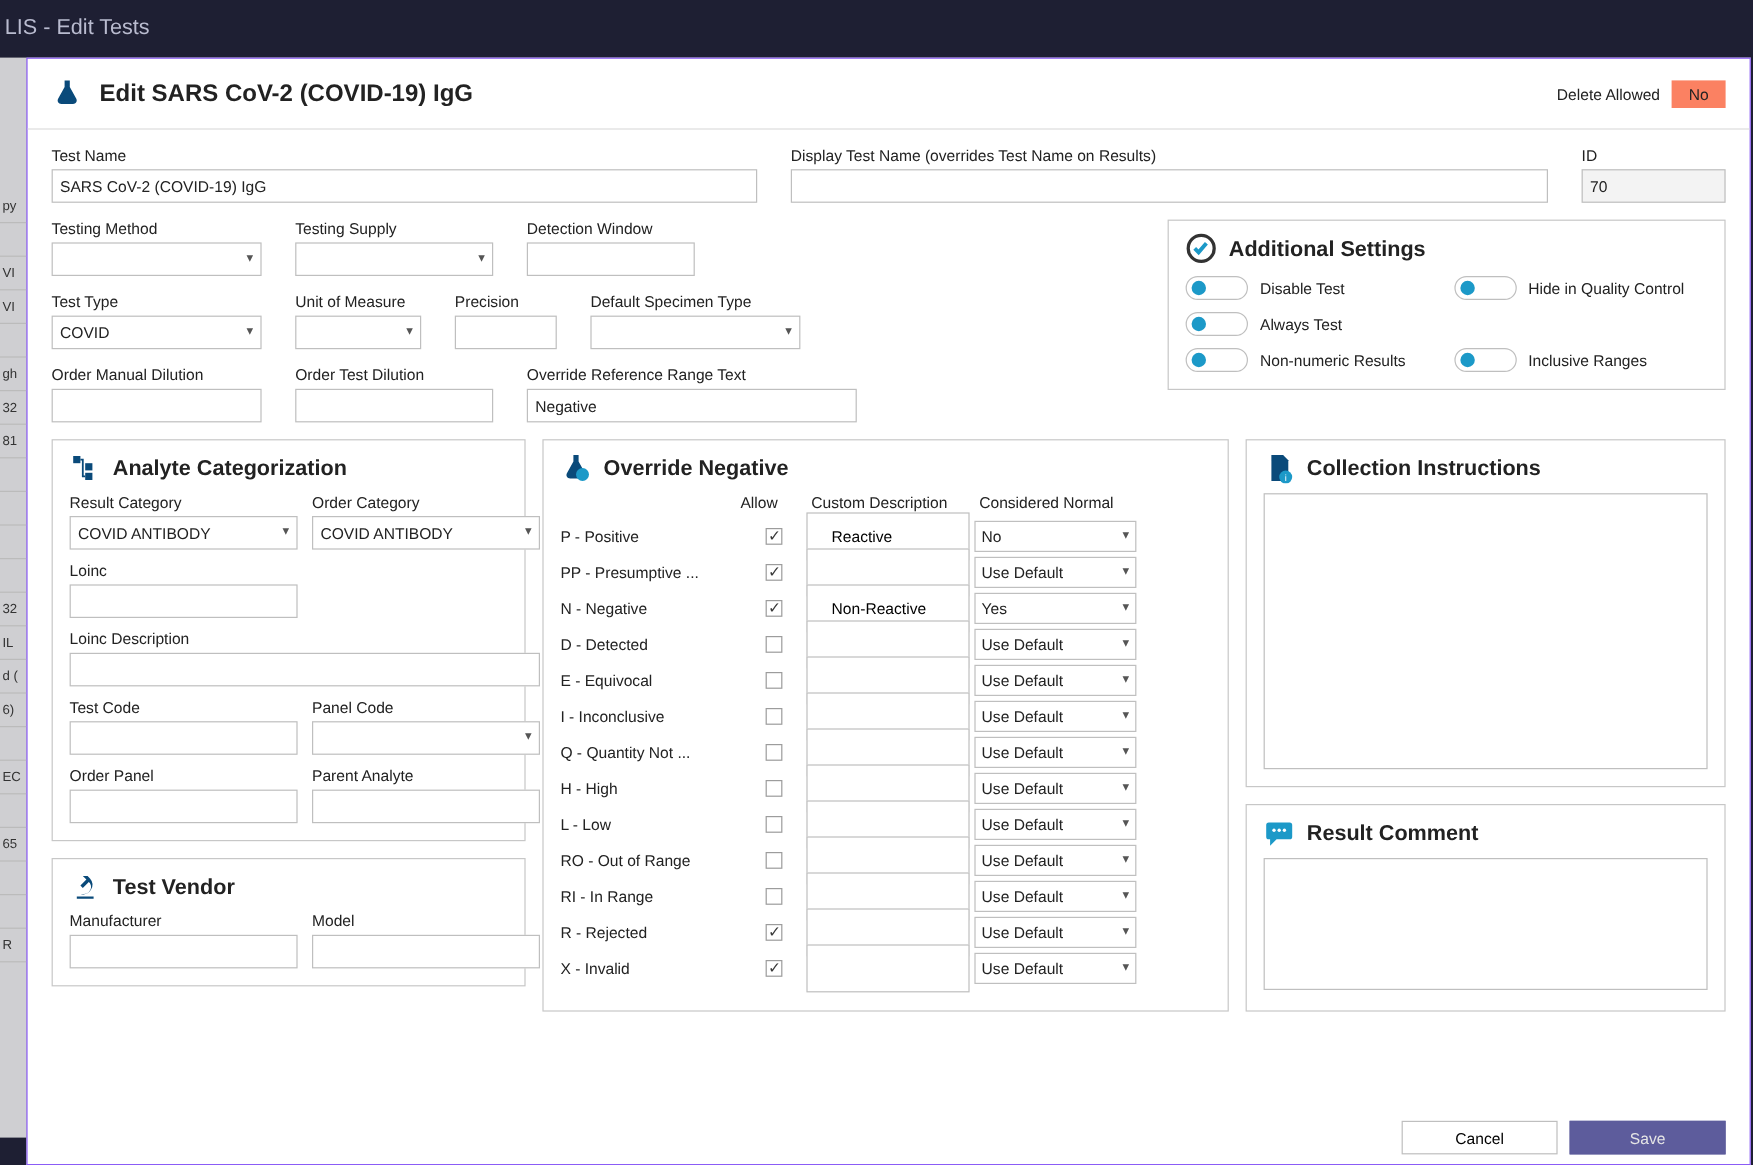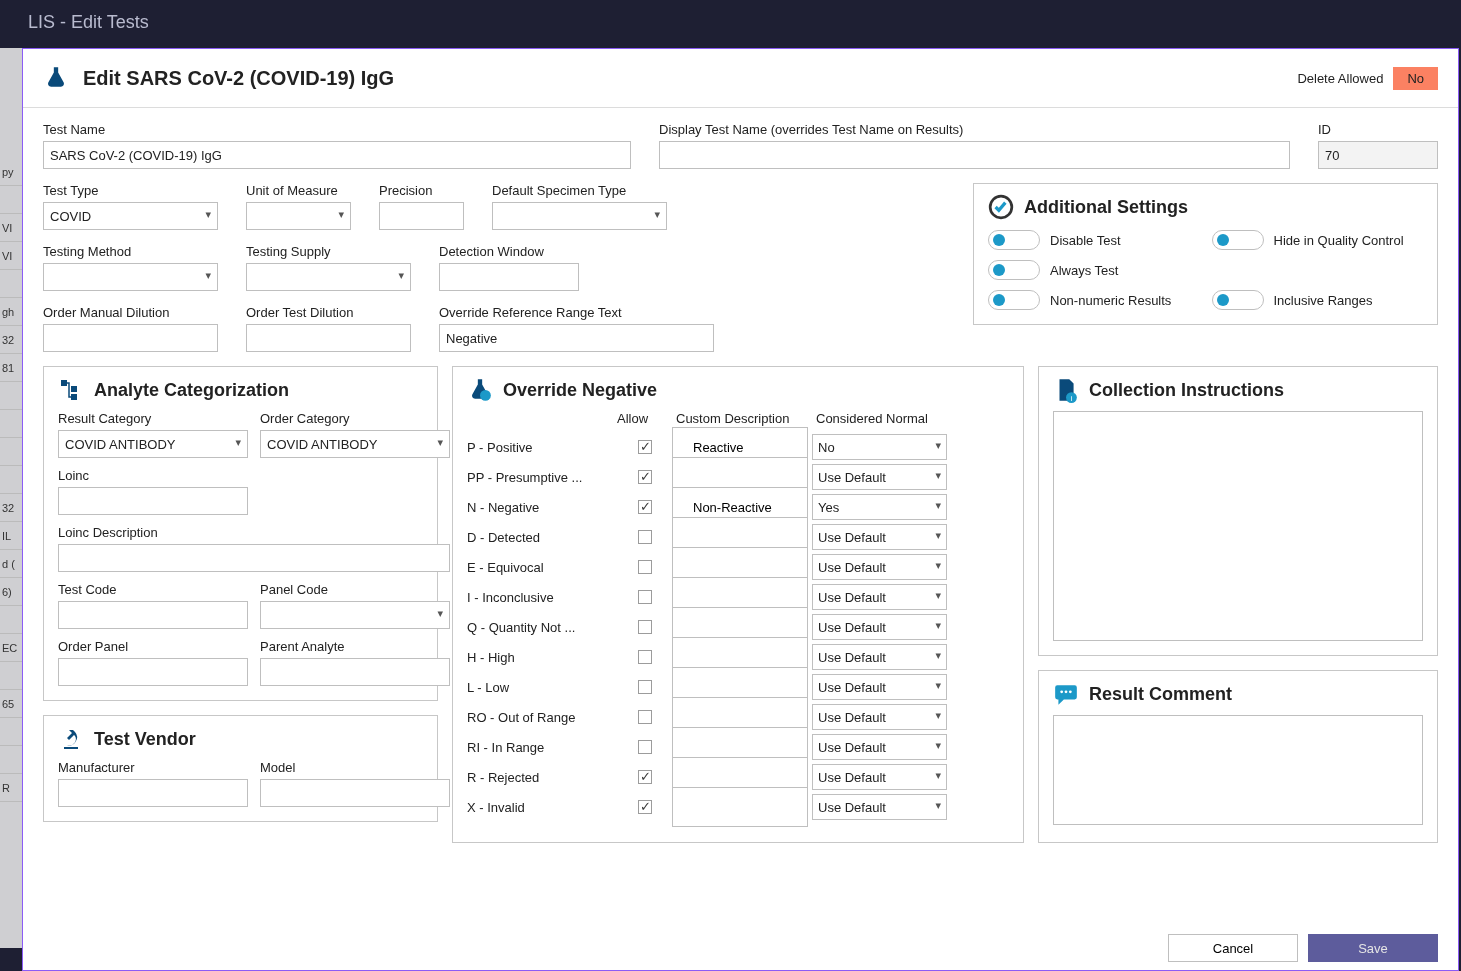--- a/index.html
+++ b/index.html
@@ -1,19 +1,19 @@
 <!DOCTYPE html>
 <html><head>
 <meta charset="utf-8">
 <style>
   * { box-sizing: border-box; font-family: "Segoe UI", Tahoma, Geneva, sans-serif; }
   body { margin:0; padding:0; background:#1e1f33; font-size:13px; color:#222; overflow:hidden; }
   .bg-strip { position:absolute; left:0; top:48px; width:22px; height:900px; background:#cfcfd2; padding-top:110px;}
   .bg-strip div { height:28px; line-height:28px; font-size:11px; color:#333; padding-left:2px; border-bottom:1px solid #bbb; overflow:hidden; white-space:nowrap;}
-  .titlebar { height:48px; color:#b9bbcf; font-size:18px; padding:12px 28px; }
+  .titlebar { height:48px; color:#b9bbcf; font-size:18px; padding:12px 4px; }
   .modal { position:absolute; left:22px; top:48px; right:2px; bottom:0; background:#fff; border:1px solid #8b5cf6; display:flex; flex-direction:column; }
   .modal-header { display:flex; align-items:center; padding:14px 20px 14px 18px; border-bottom:1px solid #dcdcdc;}
   .modal-header .icon-wrap { width:30px; height:30px; margin-right:12px; display:flex; align-items:center; justify-content:center;}
   .modal-header h1 { margin:0; font-size:20px; font-weight:600; color:#222; flex:1;}
   .delete-allowed { display:flex; align-items:center; gap:10px;}
   .delete-allowed .badge { background:#fb8162; padding:4px 14px; font-size:13px; }
   .form-area { padding:14px 20px 4px; display:flex; flex-direction:column; gap:14px; flex:1; overflow:auto;}
   .row { display:flex; gap:28px; align-items:flex-end;}
   .field { display:flex; flex-direction:column; gap:4px;}
   .field label { font-size:13px; color:#222;}
@@ -127,58 +127,58 @@
       <div class="field" style="width:120px">
         <label>ID</label>
         <input style="background: rgb(243, 243, 243);" value="70">
       </div>
     </div>
 
     <div class="row row-top2" style="gap:20px;">
       <div style="display:flex; flex-direction:column; gap:14px;">
         <div class="row">
           <div class="field" style="width:175px">
+            <label>Testing Method</label>
+            <div class="combo">
+                <input value="" style="">
+              </div>
+          </div>
+          <div class="field" style="width:165px">
+            <label>Testing Supply</label>
+            <div class="combo">
+                <input value="" style="">
+              </div>
+          </div>
+          <div class="field" style="width:140px">
+            <label>Detection Window</label>
+            <input value="" style="">
+          </div>
+        </div>
+        <div class="row">
+          <div class="field" style="width:175px">
             <label>Test Type</label>
             <div class="combo">
                 <input value="COVID" style="">
               </div>
           </div>
           <div class="field" style="width:105px">
             <label>Unit of Measure</label>
             <div class="combo">
                 <input value="" style="">
               </div>
           </div>
           <div class="field" style="width:85px">
             <label>Precision</label>
             <input value="" style="">
           </div>
           <div class="field" style="width:175px">
             <label>Default Specimen Type</label>
             <div class="combo">
                 <input value="" style="">
               </div>
-          </div>
-        </div>
-        <div class="row">
-          <div class="field" style="width:175px">
-            <label>Testing Method</label>
-            <div class="combo">
-                <input value="" style="">
-              </div>
-          </div>
-          <div class="field" style="width:165px">
-            <label>Testing Supply</label>
-            <div class="combo">
-                <input value="" style="">
-              </div>
-          </div>
-          <div class="field" style="width:140px">
-            <label>Detection Window</label>
-            <input value="" style="">
           </div>
         </div>
         <div class="row">
           <div class="field" style="width:175px">
             <label>Order Manual Dilution</label>
             <input value="" style="">
           </div>
           <div class="field" style="width:165px">
             <label>Order Test Dilution</label>
             <input value="" style="">

